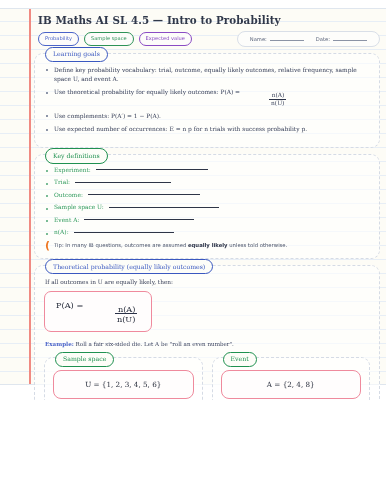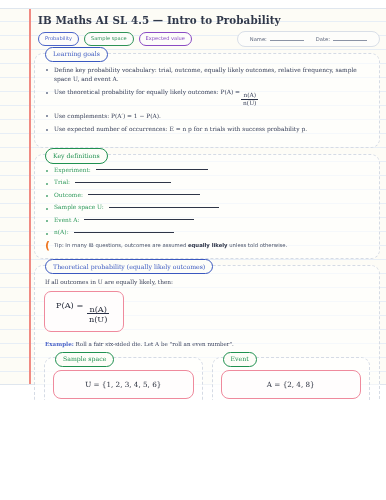--- a/index.html
+++ b/index.html
@@ -151,27 +151,27 @@
     border-radius: 50%;
     background: #6c7690;
   }
   .mjx { font-family: "DejaVu Serif", serif; }
   .it { }
 
   
   .frac {
     display: inline-flex;
     flex-direction: column;
-    align-items: center;
+    align-items: flex-end;
     vertical-align: -0.45em;
     line-height: 1;
     margin: 0 1px;
   }
   .frac .num { padding: 0 2px 0.6px; }
-  .frac .den { padding: 0.8px 2px 0; border-top: 0.8px solid #2a3147; }
+  .frac .den { padding: 0.8px 2px 0; border-top: 0.8px solid #2a3147; margin-left: 28px; }
 
   
   ul.defs { list-style: none; margin: 0; padding: 0; }
   ul.defs > li {
     position: relative;
     padding-left: 10px;
     display: flex;
     align-items: center;
     gap: 5px;
     margin-bottom: 6.5px;

